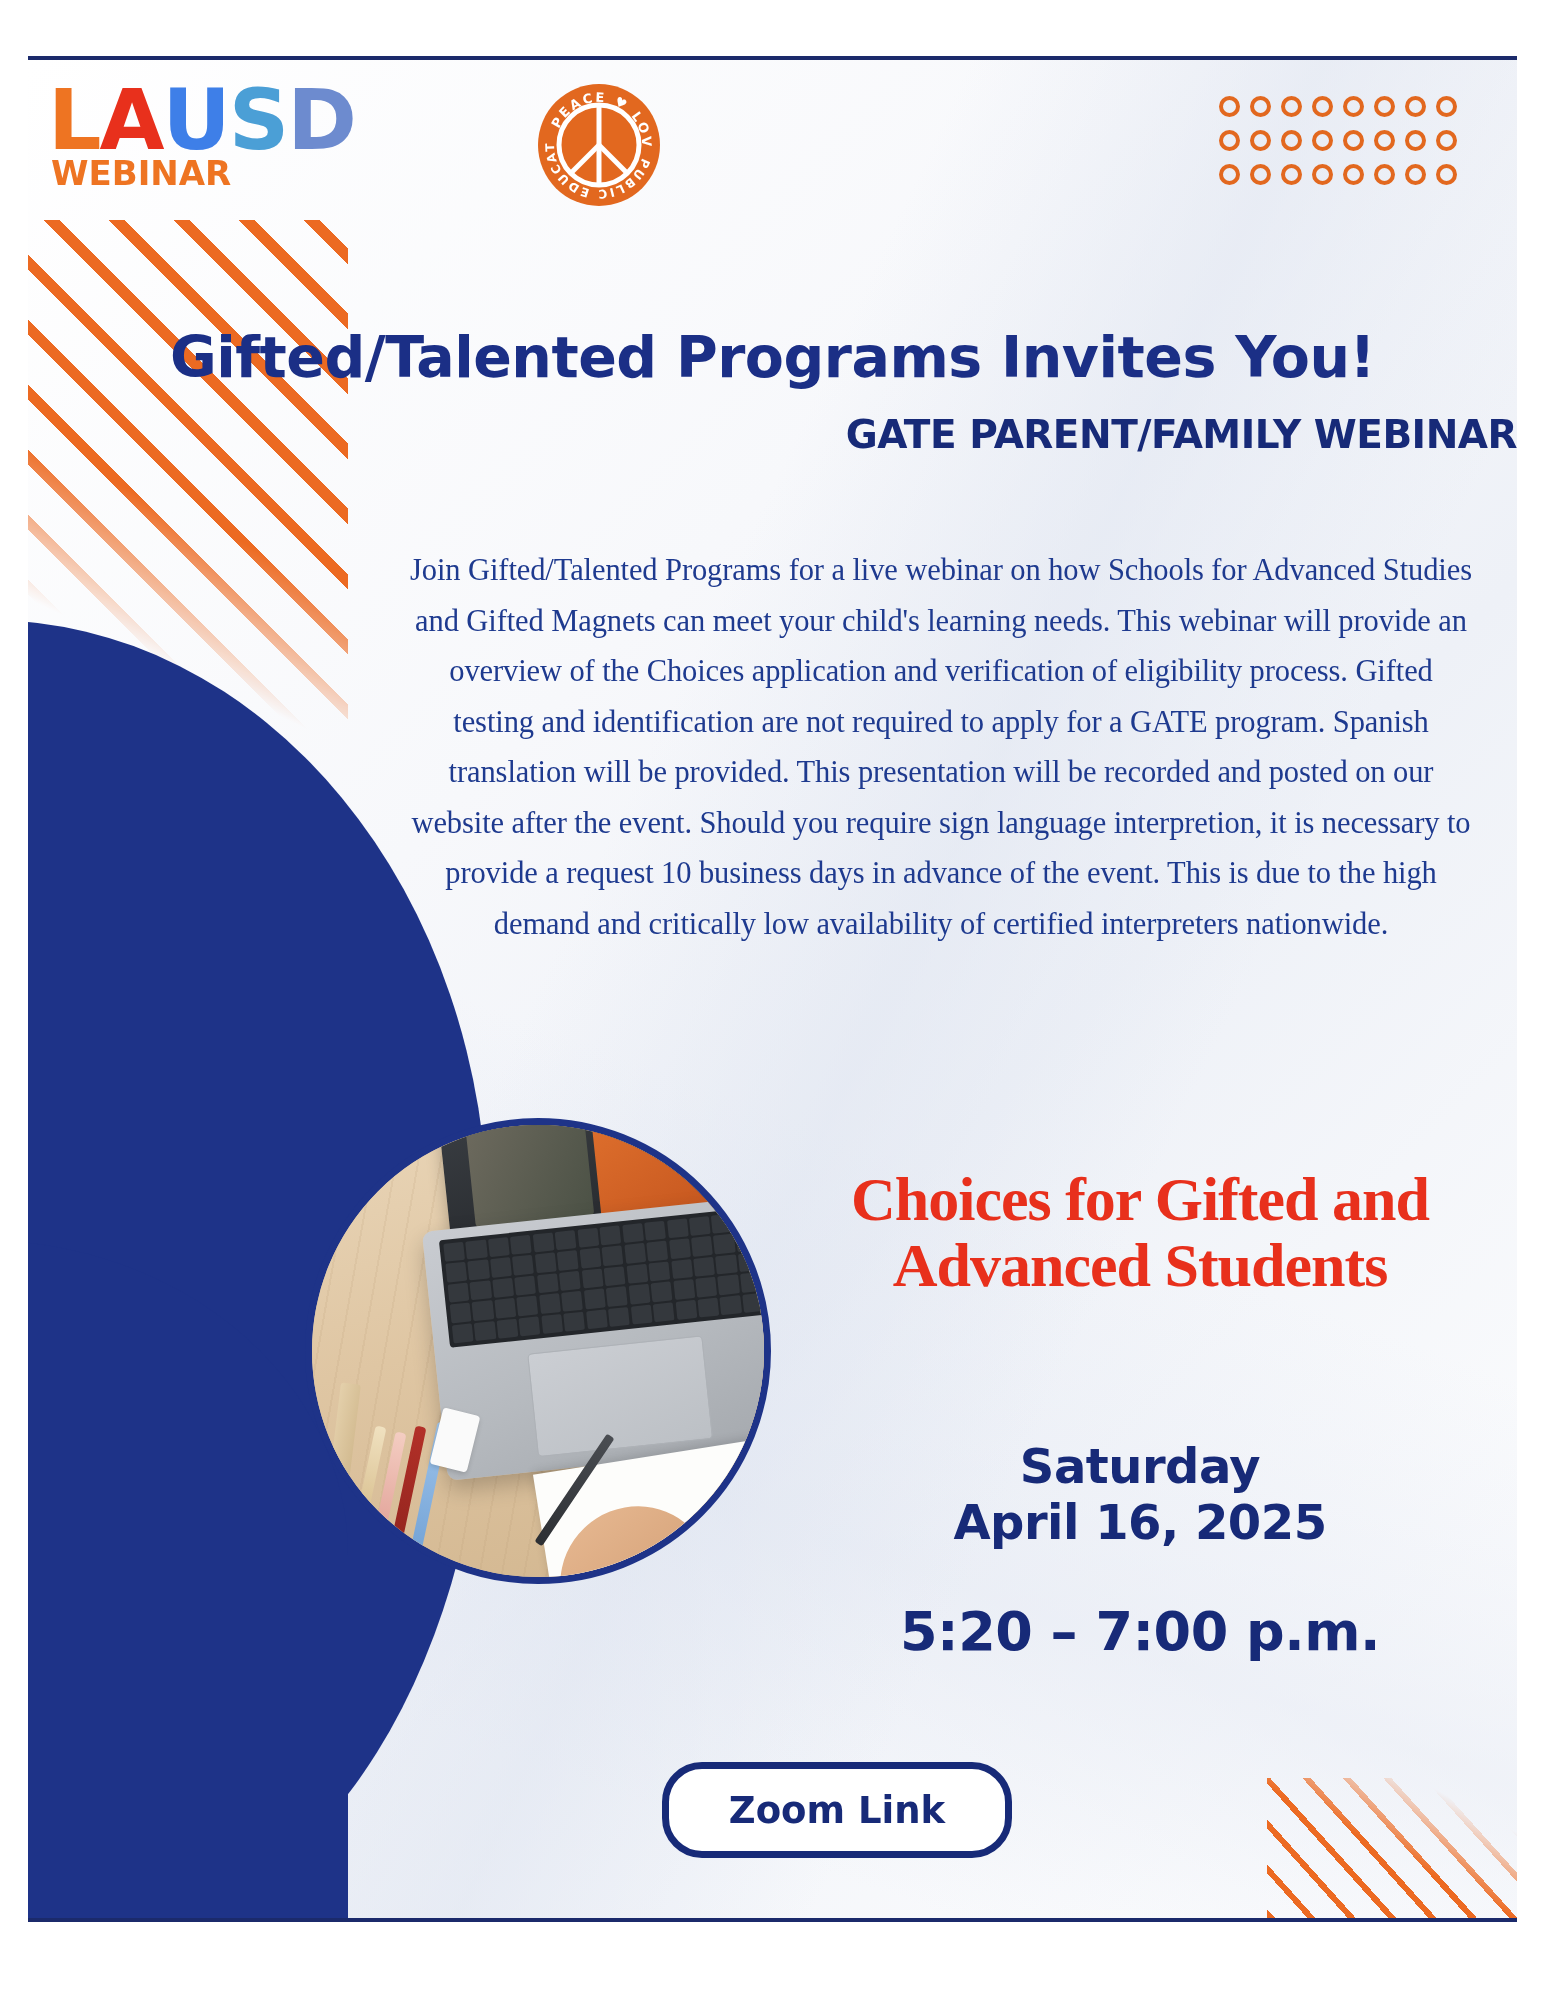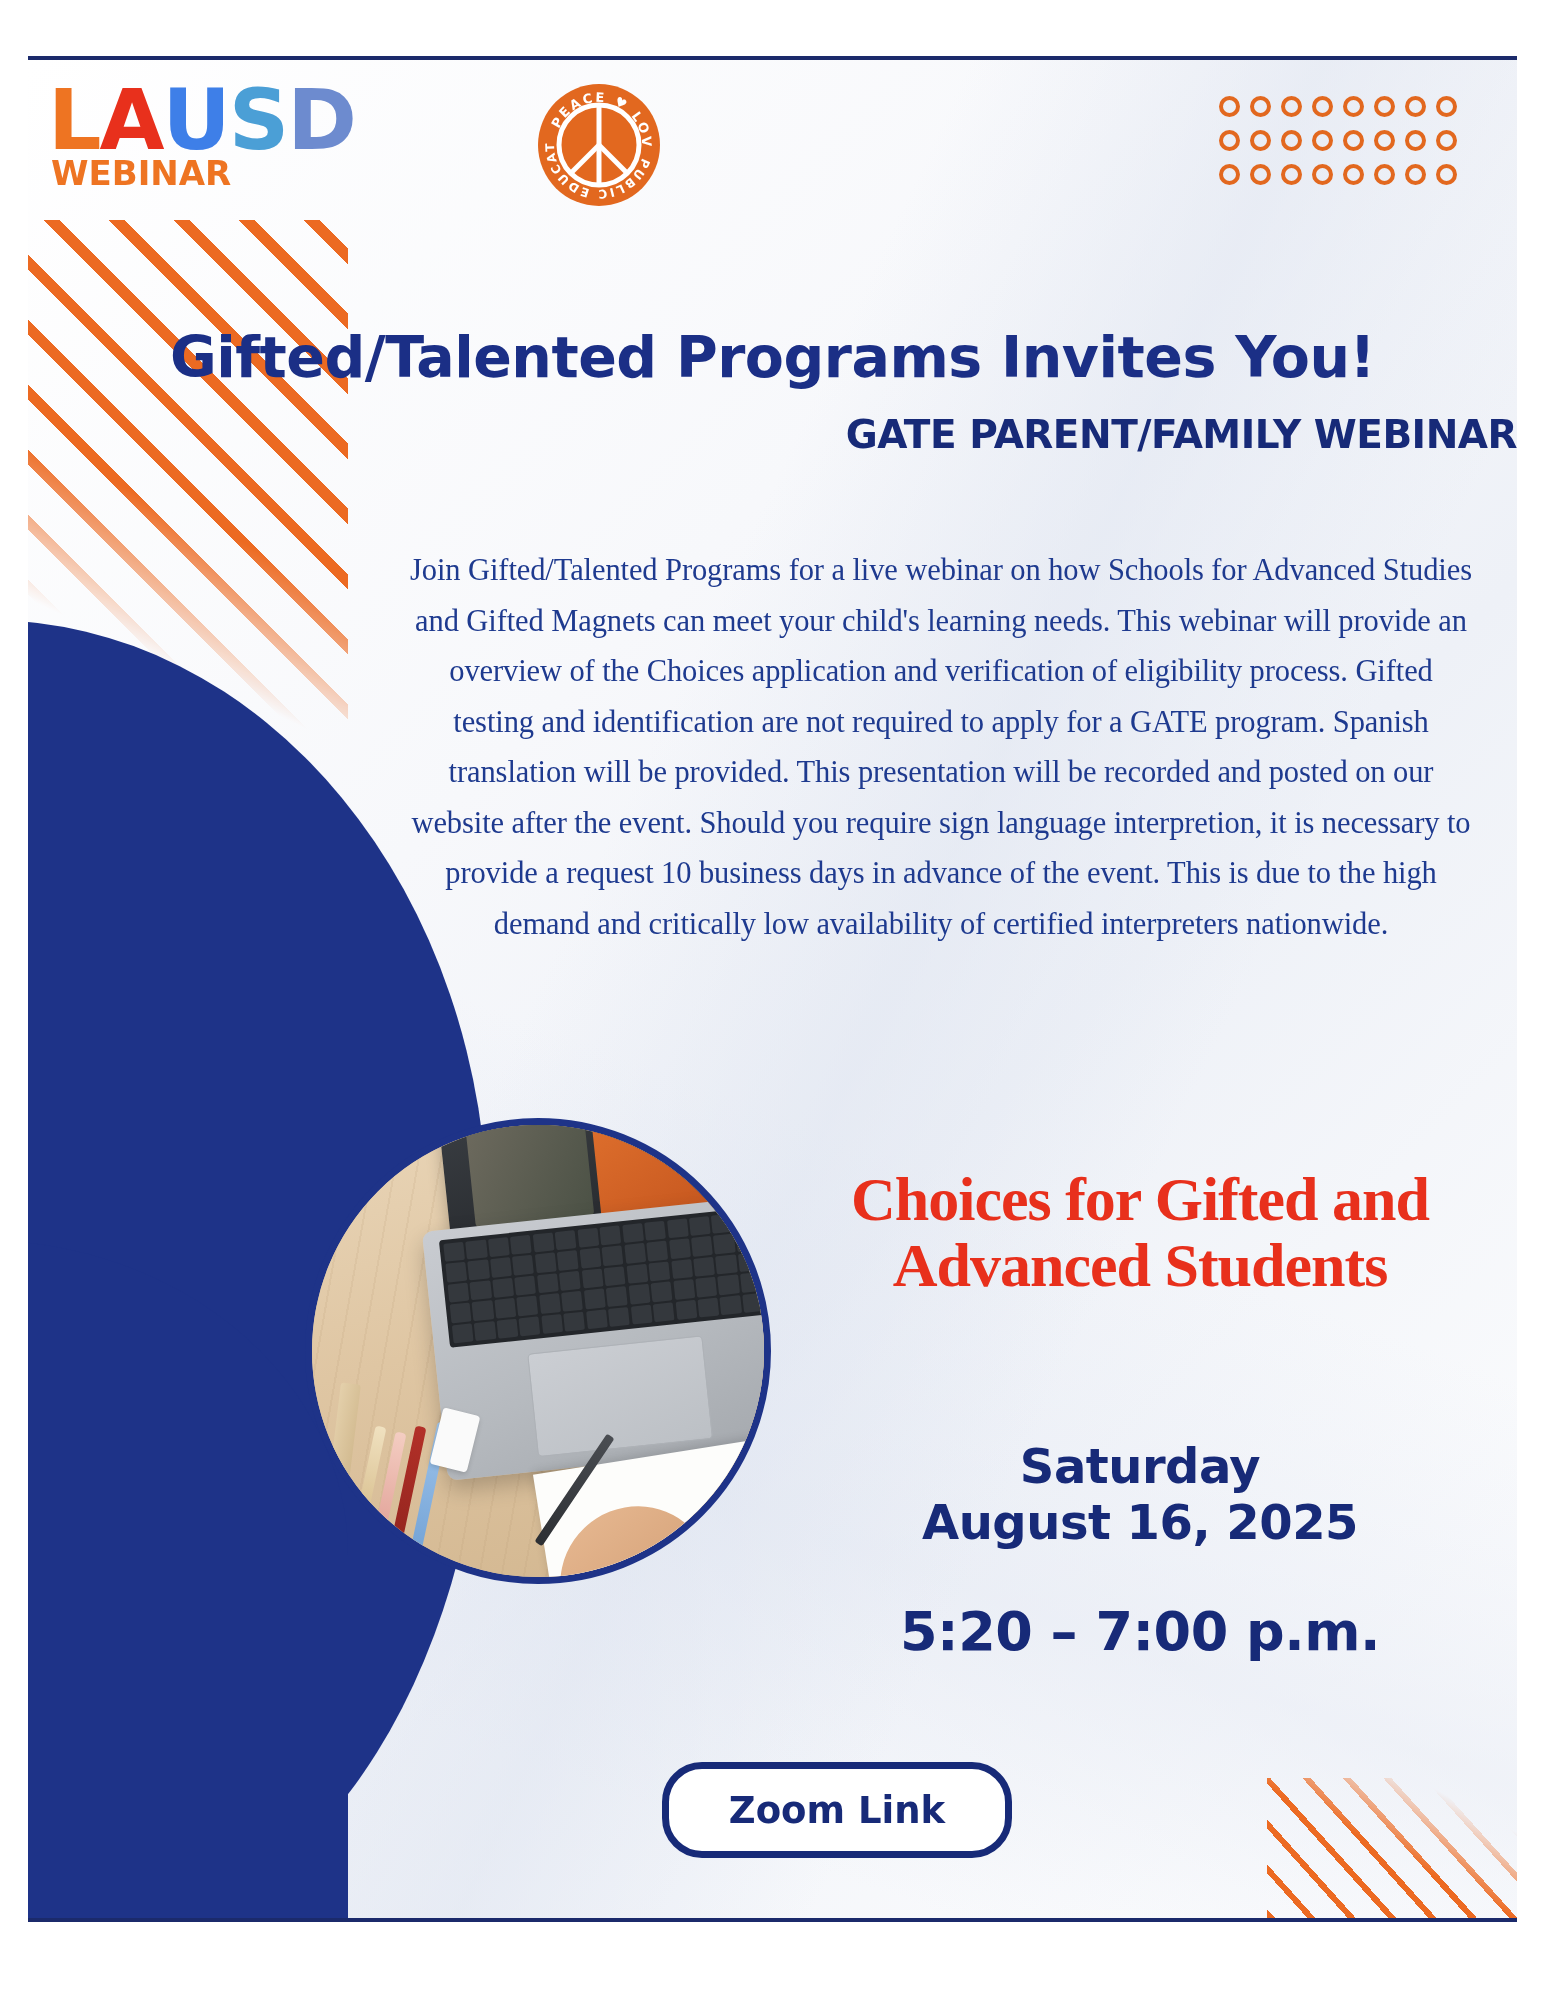--- a/index.html
+++ b/index.html
@@ -597,20 +597,20 @@
         </div>
         <div class="pen-held"></div>
         <div class="hand"></div>
       </div>
     </div>
 
     <div class="red-head">Choices for Gifted and Advanced Students</div>
 
     <div class="date-block">
       <div>Saturday</div>
-      <div>August 16, 2025</div>
+      <div>April 16, 2025</div>
     </div>
     <div class="time-block">5:20 – 7:00 p.m.</div>
 
     <div class="zoom-label">Zoom Link</div>
 
   </div>
 </div>
 
 </body></html>

